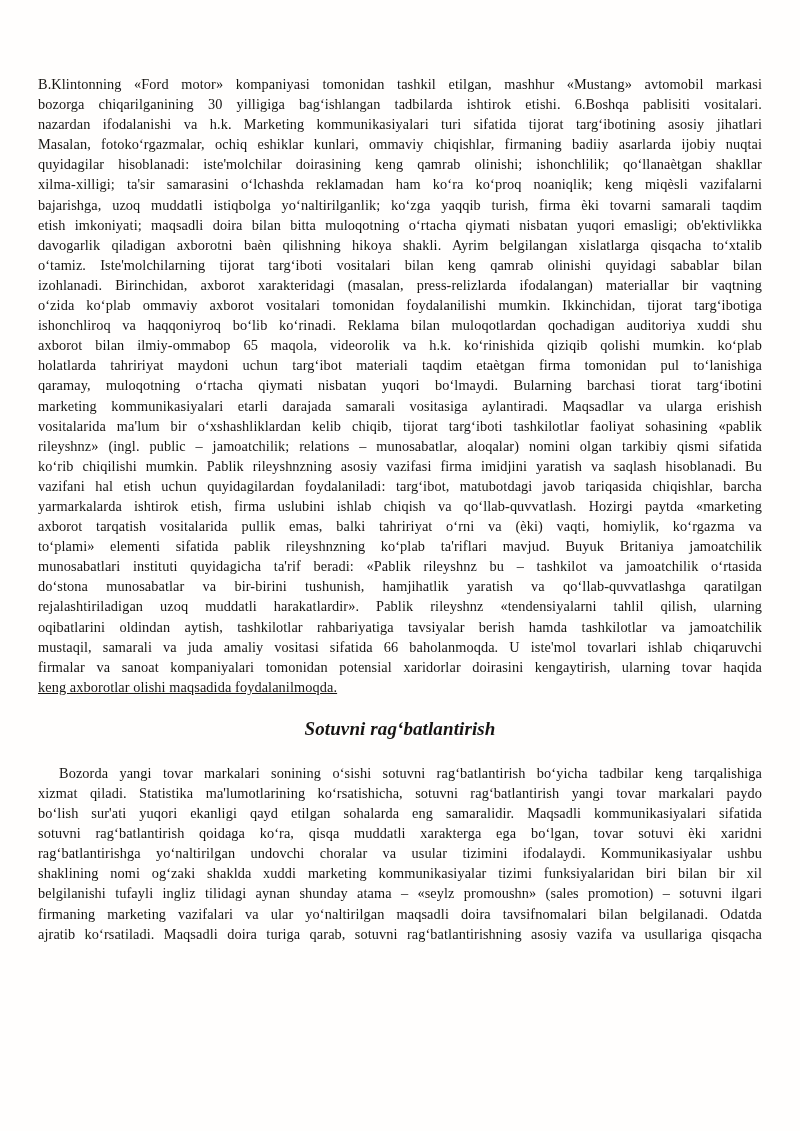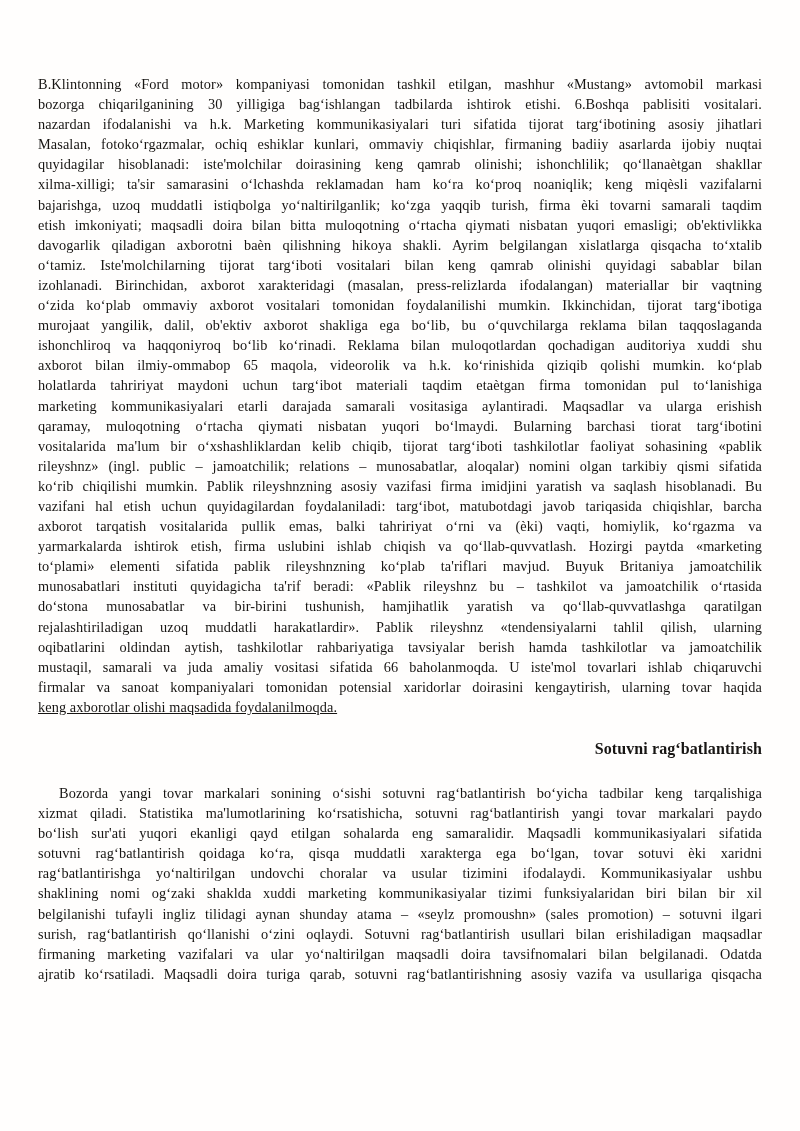--- a/index.html
+++ b/index.html
@@ -31,76 +31,75 @@
     letter-spacing: 0.1px;
   }
   .line.line-end {
     text-align-last: left;
     text-decoration: underline;
   }
   .para-indent .line:first-child {
     text-indent: 21px;
   }
   .heading {
-    text-align: right;
+    text-align: center;
     font-weight: bold;
-    font-size: 16px;
+    font-size: 19px;
     line-height: 20px;
     margin: 22px 0 24px 0;
     letter-spacing: 0.1px;
+    font-style: italic;
   }
 </style>
 </head>
 <body>
 
 <div class="page">
 
   <div class="paragraph">
       <div class="line">B.Klintonning «Ford motor» kompaniyasi tomonidan tashkil etilgan, mashhur «Mustang» avtomobil markasi</div>
       <div class="line">bozorga chiqarilganining 30 yilligiga bag‘ishlangan tadbilarda ishtirok etishi. 6.Boshqa pablisiti vositalari.</div>
       <div class="line">nazardan ifodalanishi va h.k. Marketing kommunikasiyalari turi sifatida tijorat targ‘ibotining asosiy jihatlari</div>
       <div class="line">Masalan, fotoko‘rgazmalar, ochiq eshiklar kunlari, ommaviy chiqishlar, firmaning badiiy asarlarda ijobiy nuqtai</div>
       <div class="line">quyidagilar hisoblanadi: iste'molchilar doirasining keng qamrab olinishi; ishonchlilik; qo‘llanaètgan shakllar</div>
       <div class="line">xilma-xilligi; ta'sir samarasini o‘lchashda reklamadan ham ko‘ra ko‘proq noaniqlik; keng miqèsli vazifalarni</div>
       <div class="line">bajarishga, uzoq muddatli istiqbolga yo‘naltirilganlik; ko‘zga yaqqib turish, firma èki tovarni samarali taqdim</div>
       <div class="line">etish imkoniyati; maqsadli doira bilan bitta muloqotning o‘rtacha qiymati nisbatan yuqori emasligi; ob'ektivlikka</div>
       <div class="line">davogarlik qiladigan axborotni baèn qilishning hikoya shakli. Ayrim belgilangan xislatlarga qisqacha to‘xtalib</div>
       <div class="line">o‘tamiz. Iste'molchilarning tijorat targ‘iboti vositalari bilan keng qamrab olinishi quyidagi sabablar bilan</div>
       <div class="line">izohlanadi. Birinchidan, axborot xarakteridagi (masalan, press-relizlarda ifodalangan) materiallar bir vaqtning</div>
       <div class="line">o‘zida ko‘plab ommaviy axborot vositalari tomonidan foydalanilishi mumkin. Ikkinchidan, tijorat targ‘ibotiga</div>
-      <div class="line">murojaat yangilik, dalil, ob'ektiv axborot shakliga ega bo‘lib, bu o‘quvchilarga reklama bilan taqqoslaganda</div>
       <div class="line">ishonchliroq va haqqoniyroq bo‘lib ko‘rinadi. Reklama bilan muloqotlardan qochadigan auditoriya xuddi shu</div>
       <div class="line">axborot bilan ilmiy-ommabop 65 maqola, videorolik va h.k. ko‘rinishida qiziqib qolishi mumkin. ko‘plab</div>
       <div class="line">holatlarda tahririyat maydoni uchun targ‘ibot materiali taqdim etaètgan firma tomonidan pul to‘lanishiga</div>
+      <div class="line">qaramay, muloqotning o‘rtacha qiymati nisbatan yuqori bo‘lmaydi. Bularning barchasi tiorat targ‘ibotini</div>
       <div class="line">marketing kommunikasiyalari etarli darajada samarali vositasiga aylantiradi. Maqsadlar va ularga erishish</div>
-      <div class="line">qaramay, muloqotning o‘rtacha qiymati nisbatan yuqori bo‘lmaydi. Bularning barchasi tiorat targ‘ibotini</div>
       <div class="line">vositalarida ma'lum bir o‘xshashliklardan kelib chiqib, tijorat targ‘iboti tashkilotlar faoliyat sohasining «pablik</div>
       <div class="line">rileyshnz» (ingl. public – jamoatchilik; relations – munosabatlar, aloqalar) nomini olgan tarkibiy qismi sifatida</div>
       <div class="line">ko‘rib chiqilishi mumkin. Pablik rileyshnzning asosiy vazifasi firma imidjini yaratish va saqlash hisoblanadi. Bu</div>
       <div class="line">vazifani hal etish uchun quyidagilardan foydalaniladi: targ‘ibot, matubotdagi javob tariqasida chiqishlar, barcha</div>
+      <div class="line">yarmarkalarda ishtirok etish, firma uslubini ishlab chiqish va qo‘llab-quvvatlash. Hozirgi paytda «marketing</div>
       <div class="line">axborot tarqatish vositalarida pullik emas, balki tahririyat o‘rni va (èki) vaqti, homiylik, ko‘rgazma va</div>
-      <div class="line">yarmarkalarda ishtirok etish, firma uslubini ishlab chiqish va qo‘llab-quvvatlash. Hozirgi paytda «marketing</div>
       <div class="line">to‘plami» elementi sifatida pablik rileyshnzning ko‘plab ta'riflari mavjud. Buyuk Britaniya jamoatchilik</div>
       <div class="line">munosabatlari instituti quyidagicha ta'rif beradi: «Pablik rileyshnz bu – tashkilot va jamoatchilik o‘rtasida</div>
       <div class="line">do‘stona munosabatlar va bir-birini tushunish, hamjihatlik yaratish va qo‘llab-quvvatlashga qaratilgan</div>
       <div class="line">rejalashtiriladigan uzoq muddatli harakatlardir». Pablik rileyshnz «tendensiyalarni tahlil qilish, ularning</div>
       <div class="line">oqibatlarini oldindan aytish, tashkilotlar rahbariyatiga tavsiyalar berish hamda tashkilotlar va jamoatchilik</div>
       <div class="line">mustaqil, samarali va juda amaliy vositasi sifatida 66 baholanmoqda. U iste'mol tovarlari ishlab chiqaruvchi</div>
       <div class="line">firmalar va sanoat kompaniyalari tomonidan potensial xaridorlar doirasini kengaytirish, ularning tovar haqida</div>
       <div class="line line-end">keng axborotlar olishi maqsadida foydalanilmoqda.</div>
     </div>
 
   <div class="heading">Sotuvni rag‘batlantirish</div>
 
   <div class="paragraph para-indent">
       <div class="line">Bozorda yangi tovar markalari sonining o‘sishi sotuvni rag‘batlantirish bo‘yicha tadbilar keng tarqalishiga</div>
       <div class="line">xizmat qiladi. Statistika ma'lumotlarining ko‘rsatishicha, sotuvni rag‘batlantirish yangi tovar markalari paydo</div>
       <div class="line">bo‘lish sur'ati yuqori ekanligi qayd etilgan sohalarda eng samaralidir. Maqsadli kommunikasiyalari sifatida</div>
       <div class="line">sotuvni rag‘batlantirish qoidaga ko‘ra, qisqa muddatli xarakterga ega bo‘lgan, tovar sotuvi èki xaridni</div>
       <div class="line">rag‘batlantirishga yo‘naltirilgan undovchi choralar va usular tizimini ifodalaydi. Kommunikasiyalar ushbu</div>
       <div class="line">shaklining nomi og‘zaki shaklda xuddi marketing kommunikasiyalar tizimi funksiyalaridan biri bilan bir xil</div>
       <div class="line">belgilanishi tufayli ingliz tilidagi aynan shunday atama – «seylz promoushn» (sales promotion) – sotuvni ilgari</div>
-      <div class="line">surish, rag‘batlantirish qo‘llanishi o‘zini oqlaydi. Sotuvni rag‘batlantirish usullari bilan erishiladigan maqsadlar</div>
       <div class="line">firmaning marketing vazifalari va ular yo‘naltirilgan maqsadli doira tavsifnomalari bilan belgilanadi. Odatda</div>
       <div class="line">ajratib ko‘rsatiladi. Maqsadli doira turiga qarab, sotuvni rag‘batlantirishning asosiy vazifa va usullariga qisqacha</div>
     </div>
 
 </div>
 
 </body></html>

